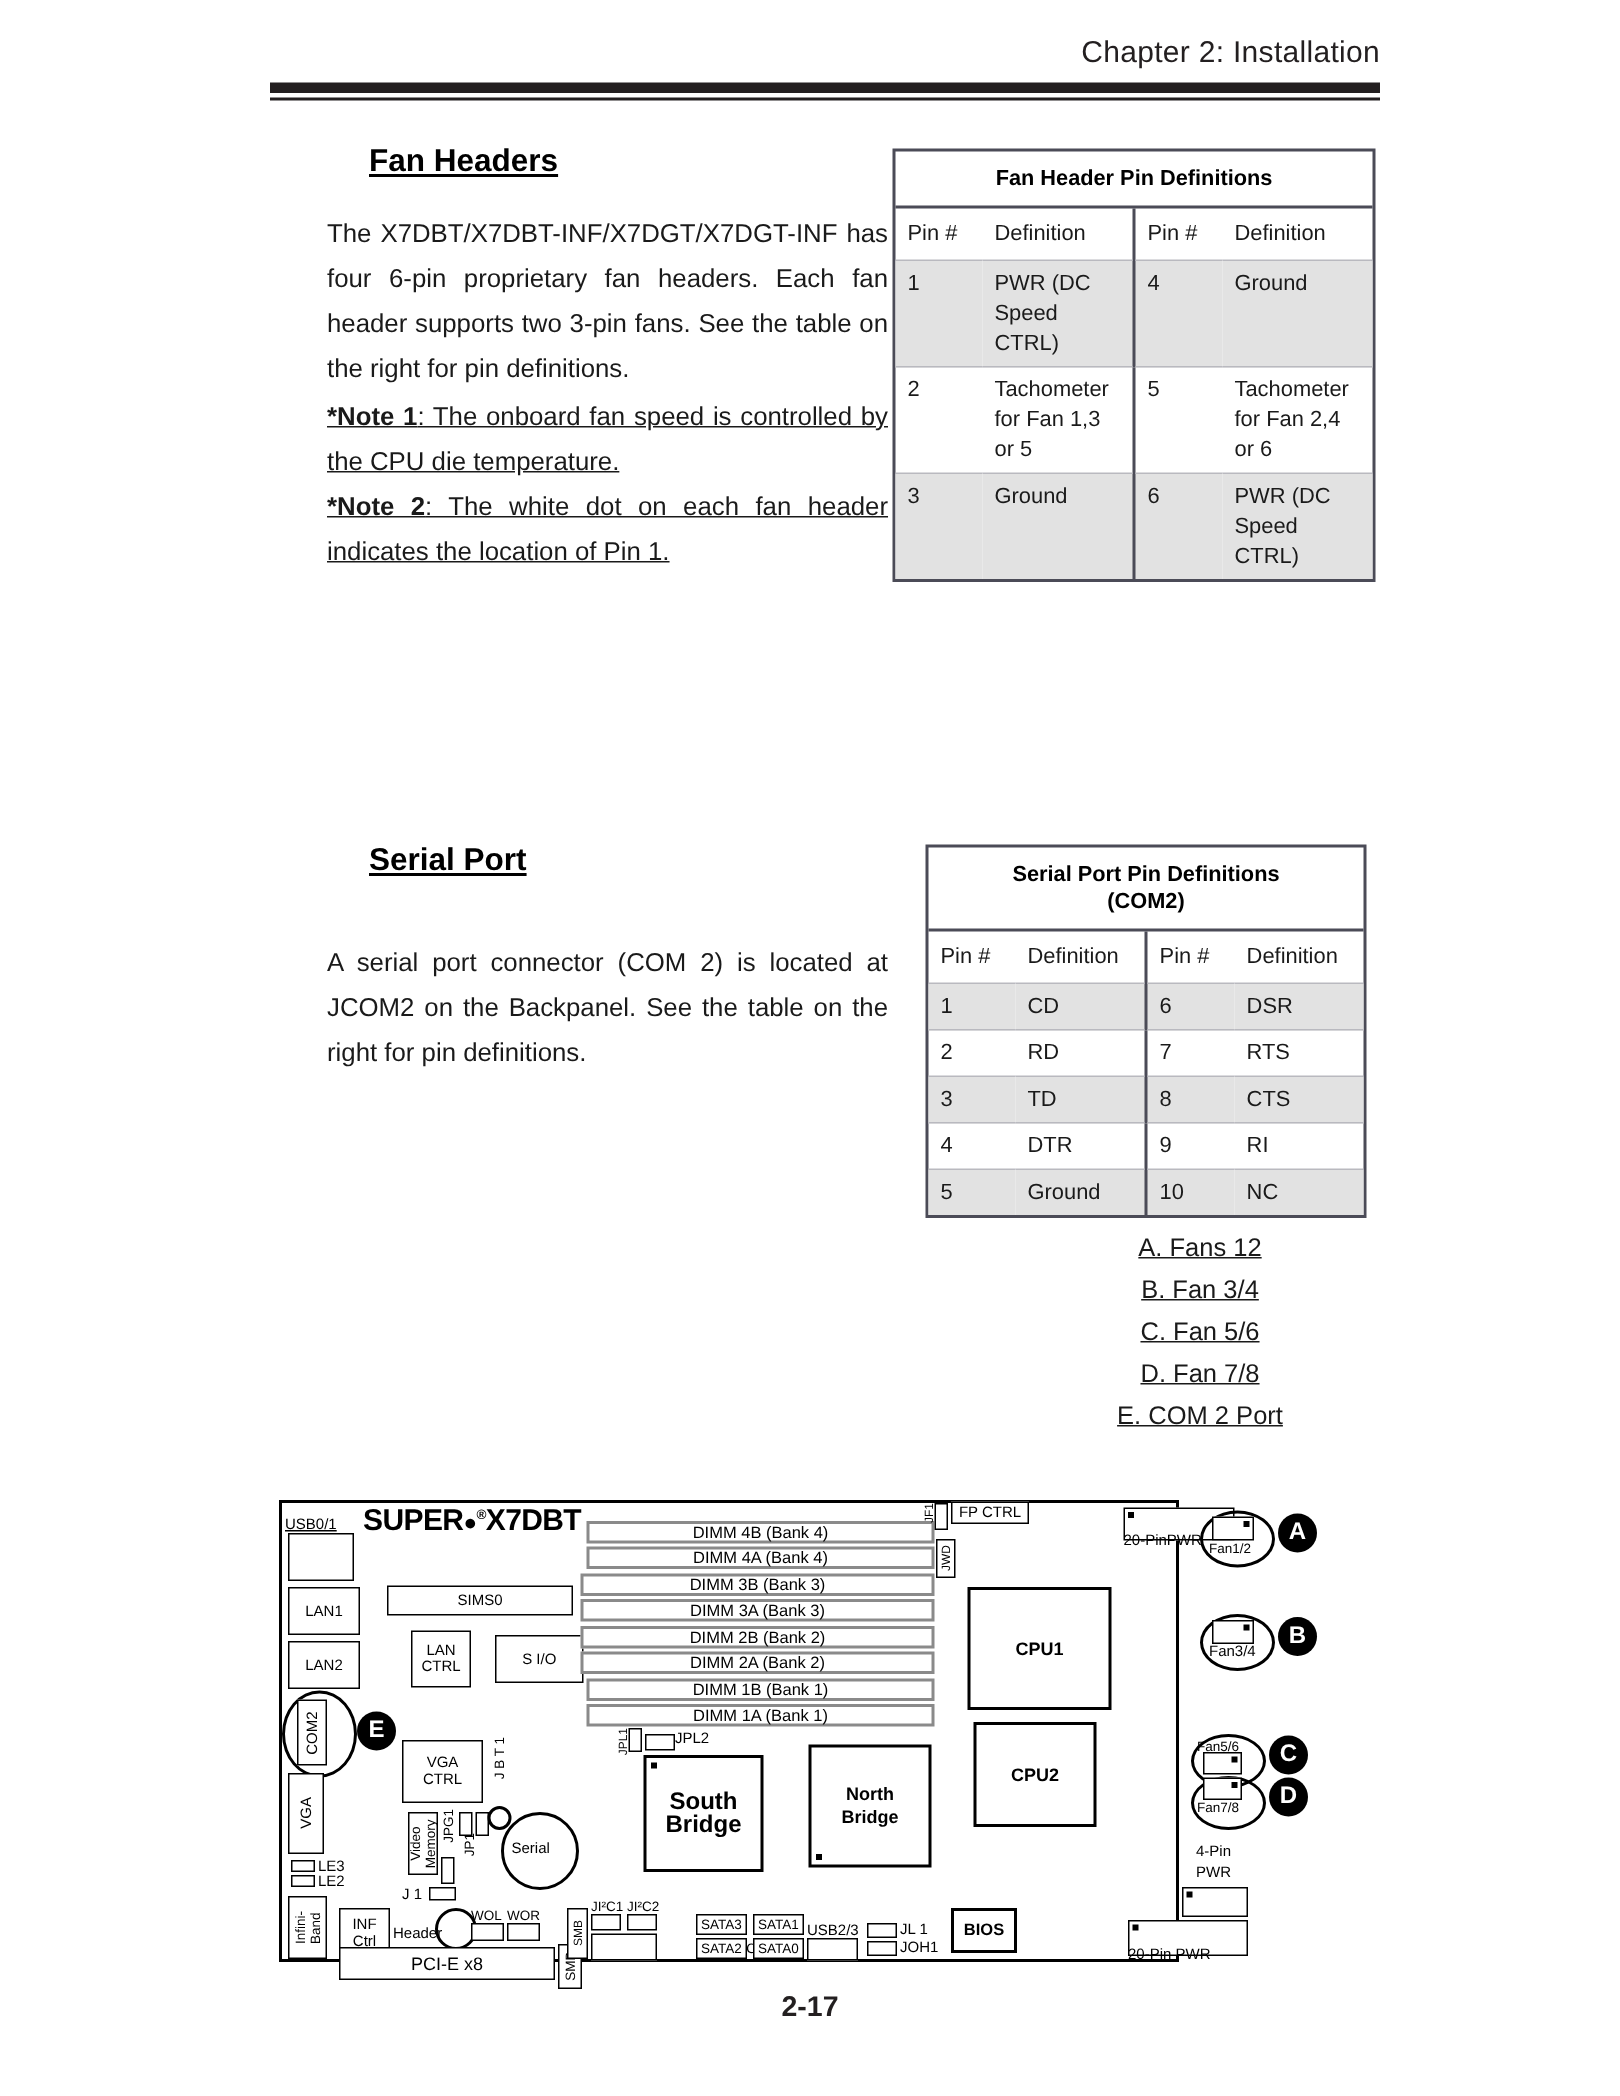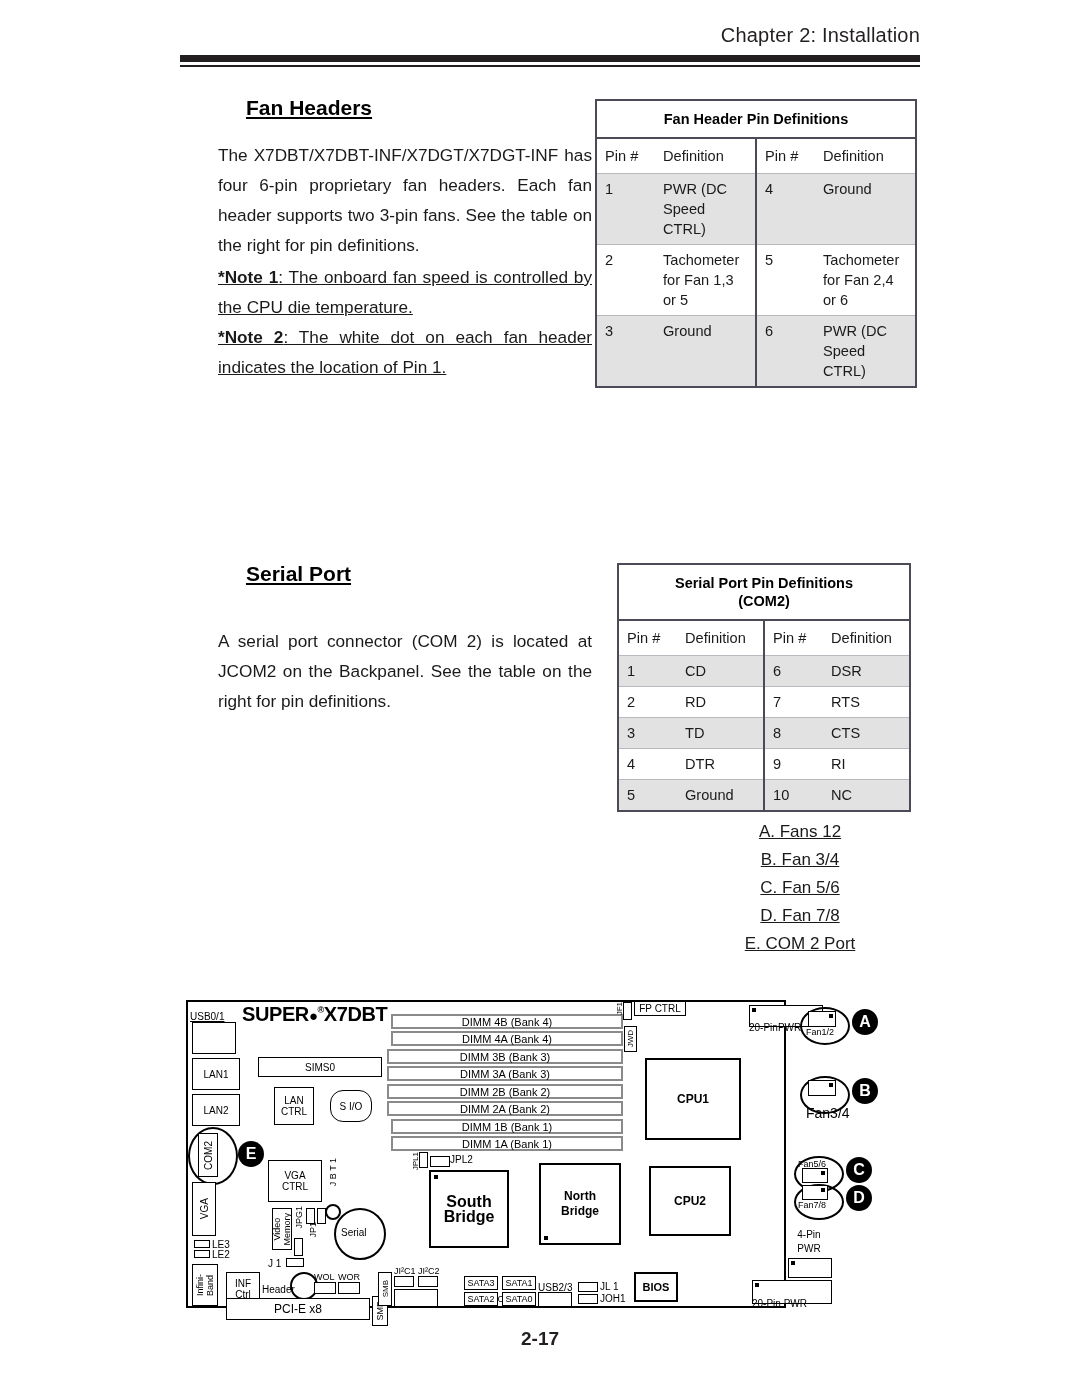--- a/index.html
+++ b/index.html
@@ -223,21 +223,21 @@
     <div class="bx t1" style="left:6px;top:264px;width:26px;height:42px;">
         <span class="vert" style="font-size:9px;line-height:10px;">Infini-<br>Band</span>
       </div>
 
     <div class="bx t1" style="left:72px;top:57px;width:124px;height:20px;">
         <span>SIMS0</span>
       </div>
     <div class="bx t1" style="left:88px;top:87px;width:40px;height:38px;">
         <span>LAN<br>CTRL</span>
       </div>
-    <div class="bx t1" style="left:144px;top:90px;width:42px;height:32px;border-radius:13px;">
+    <div class="bx t1" style="left:144px;top:90px;width:59px;height:32px;">
         <span>S I/O</span>
       </div>
 
     <div class="bx t1" style="left:82px;top:160px;width:54px;height:42px;">
         <span>VGA<br>CTRL</span>
       </div>
     <div class="bx t1" style="left:86px;top:208px;width:20px;height:42px;">
         <span class="vert" style="font-size:9px;line-height:10px;">Video<br>Memory</span>
       </div>
 
@@ -317,38 +317,38 @@
     <div class="pin1" style="left:248px;top:175px;"></div>
 
     <div class="bx bold" style="left:353px;top:163px;width:82px;height:82px;font-size:12px;line-height:15px;">
       <span>North<br>Bridge</span>
     </div>
     <div class="pin1" style="left:358px;top:236px;"></div>
 
     <div class="bx bold" style="left:459px;top:58px;width:96px;height:82px;font-size:12px;">
         <span>CPU1</span>
       </div>
-    <div class="bx bold" style="left:463px;top:166px;width:82px;height:70px;font-size:12px;">
+    <div class="bx bold" style="left:463px;top:148px;width:82px;height:70px;font-size:12px;">
         <span>CPU2</span>
       </div>
 
     <div class="conn" style="left:563px;top:5px;width:74px;height:22px;"></div>
     <div class="pin1" style="left:566px;top:8px;"></div>
     <div class="lbl" style="left:563px;top:22px;">20-PinPWR</div>
 
     <div class="circle" style="left:614px;top:7px;width:46px;height:34px;"></div>
     <div class="conn" style="left:622px;top:11px;width:28px;height:16px;"></div>
     <div class="pin1" style="left:643px;top:14px;"></div>
     <div class="lbl" style="left:620px;top:27px;font-size:9px;">Fan1/2</div>
     <div class="marker" style="left:666px;top:9px;">A</div>
 
     <div class="circle" style="left:614px;top:76px;width:46px;height:34px;"></div>
     <div class="conn" style="left:622px;top:80px;width:28px;height:16px;"></div>
     <div class="pin1" style="left:643px;top:83px;"></div>
-    <div class="lbl" style="left:620px;top:108px;font-size:14px;">Fan3/4</div>
+    <div class="lbl" style="left:620px;top:96px;font-size:10px;">Fan3/4</div>
     <div class="marker" style="left:666px;top:78px;">B</div>
 
     <div class="circle" style="left:608px;top:156px;width:46px;height:32px;"></div>
     <div class="conn" style="left:616px;top:168px;width:26px;height:15px;"></div>
     <div class="pin1" style="left:635px;top:171px;"></div>
     <div class="lbl" style="left:612px;top:159px;font-size:9px;">Fan5/6</div>
     <div class="marker" style="left:660px;top:157px;">C</div>
 
     <div class="circle" style="left:608px;top:184px;width:46px;height:32px;"></div>
     <div class="conn" style="left:616px;top:185px;width:26px;height:15px;"></div>

